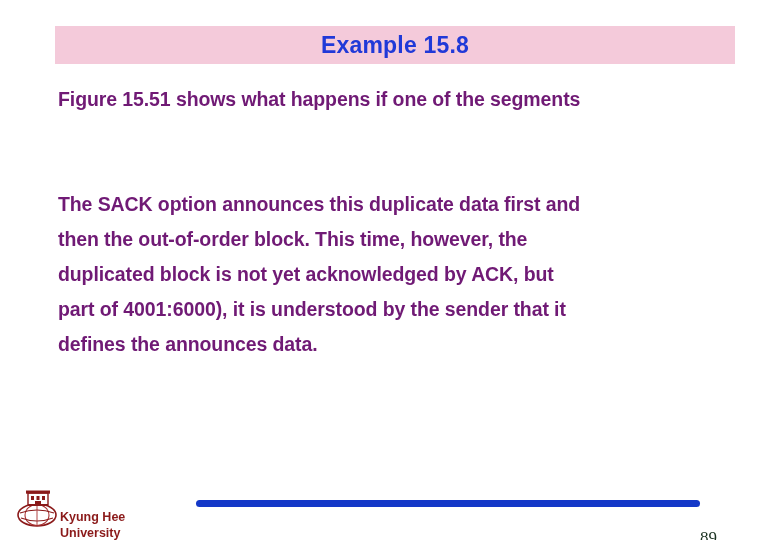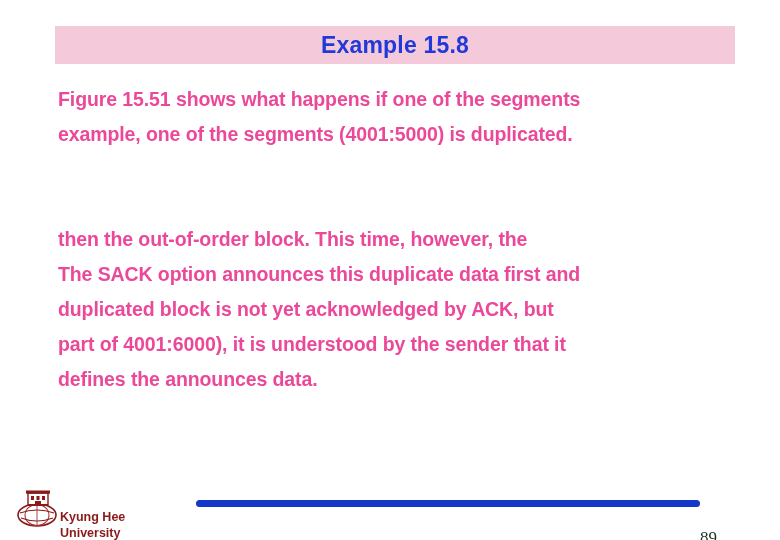--- a/index.html
+++ b/index.html
@@ -51,21 +51,21 @@
     width: 690px;
   }
   .para {
     margin: 0;
     padding: 0;
   }
   .para-line {
     font-family: "Liberation Sans", sans-serif;
     font-size: 19.5px;
     font-weight: bold;
-    color: #ec4899;
+    color: #701a75;
     line-height: 35px;
     height: 35px;
     white-space: nowrap;
     letter-spacing: -0.1px;
   }
   .para-gap {
     height: 70px;
   }
 
   
@@ -114,28 +114,27 @@
 <div class="slide">
 
   <div class="title-bar">
     <span class="title-text">Example 15.8</span>
   </div>
 
   <div class="body-area">
 
     <div class="para">
       <div class="para-line">Figure 15.51 shows what happens if one of the segments</div>
-      <div class="para-line">example, one of the segments (4001:5000) is duplicated.</div>
     </div>
 
     <div class="para-gap"></div>
 
     <div class="para">
+      <div class="para-line">The SACK option announces this duplicate data first and</div>
       <div class="para-line">then the out-of-order block. This time, however, the</div>
-      <div class="para-line">The SACK option announces this duplicate data first and</div>
       <div class="para-line">duplicated block is not yet acknowledged by ACK, but</div>
       <div class="para-line">part of 4001:6000), it is understood by the sender that it</div>
       <div class="para-line">defines the announces data.</div>
     </div>
 
   </div>
 
   <div class="footer-logo">
     <svg width="44" height="42" viewBox="0 0 44 42" xmlns="http://www.w3.org/2000/svg">
 

